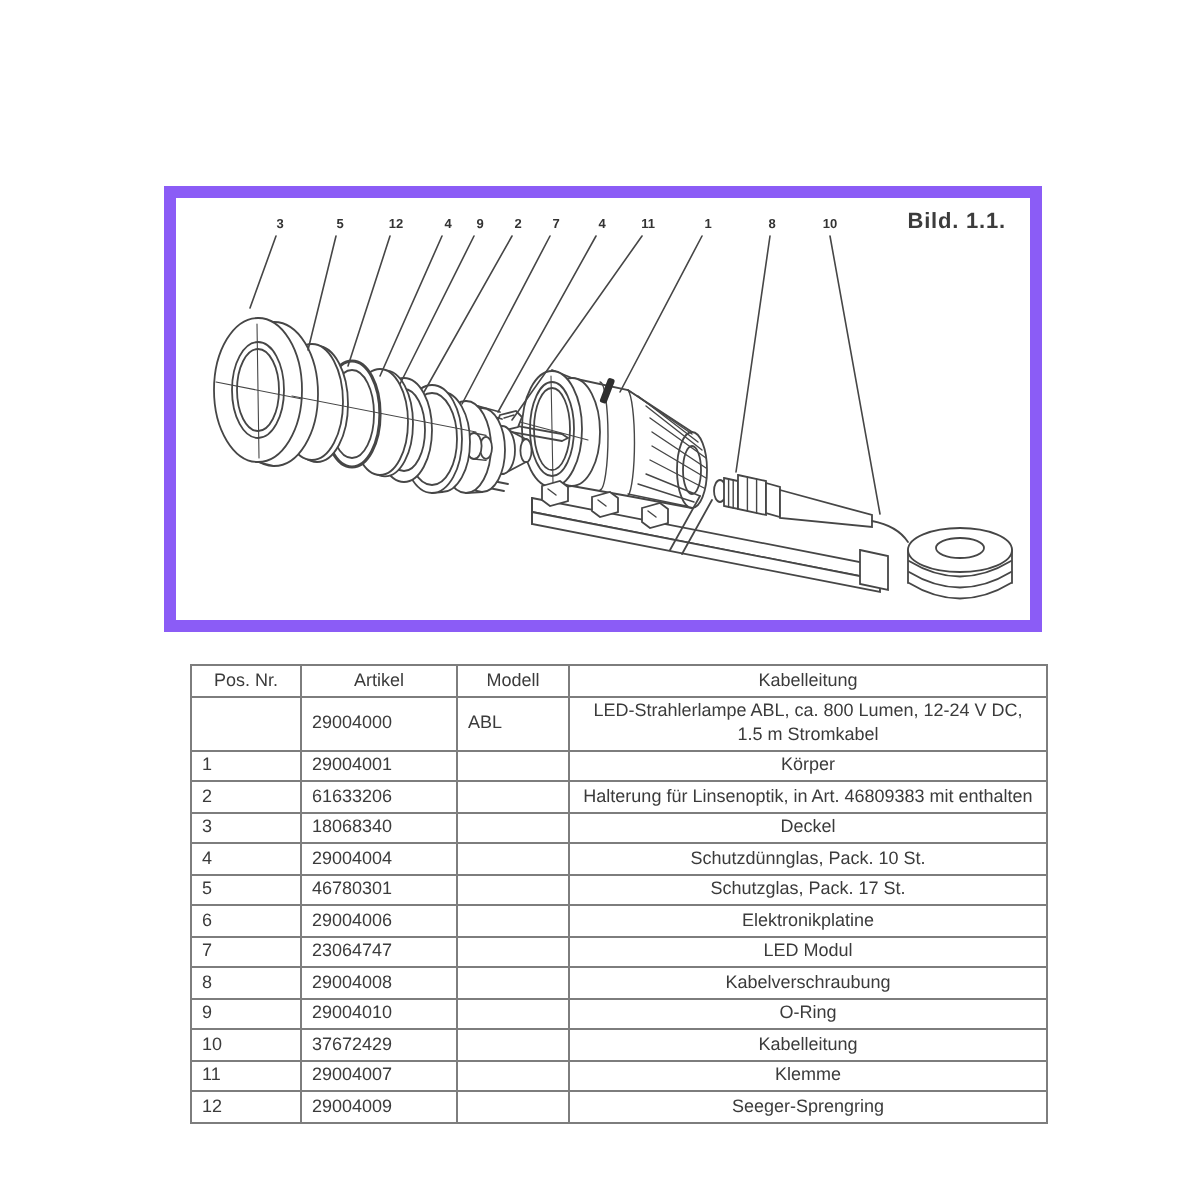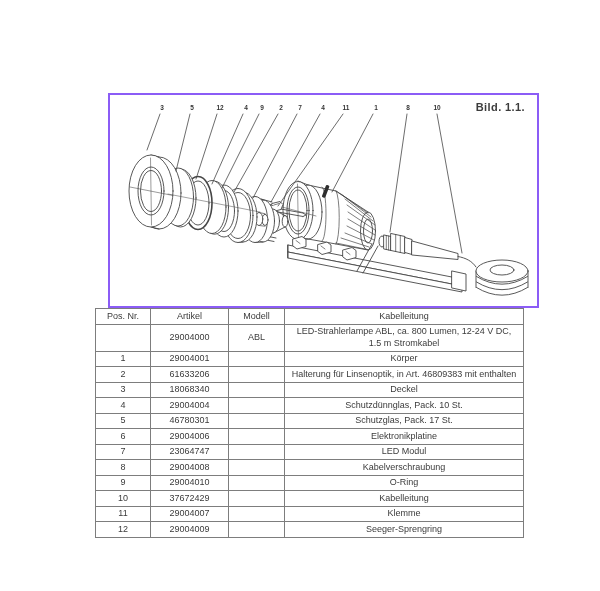--- a/index.html
+++ b/index.html
@@ -1,40 +1,40 @@
 <!DOCTYPE html>
 <html><head>
 <meta charset="utf-8">
 <style>
   html,body{margin:0;padding:0;}
   body{
     width:600px;height:591px;position:relative;background:#ffffff;
     font-family:"Liberation Sans",sans-serif;color:#3b3b3b;
   }
   .figure-box{
-    position:absolute;left:108px;top:93px;width:427px;height:211px;
-    border:2px solid #8b5cf6;background:#fff;
+    position:absolute;left:82px;top:93px;width:427px;height:211px;
+    border:6px solid #8b5cf6;background:#fff;
   }
   .figure-caption{
     position:absolute;top:6px;right:12px;
     font-size:11px;font-weight:bold;color:#3c3c3c;letter-spacing:.4px;
   }
   .drawing{position:absolute;left:0;top:0;}
   table.parts{
-    position:absolute;left:95px;top:308px;width:428px;
+    position:absolute;left:95px;top:332px;width:428px;
     border-collapse:collapse;table-layout:fixed;
     font-size:9px;color:#3b3b3b;background:#fff;
   }
   table.parts th, table.parts td{
     border:1px solid #7d7d7d;
     padding:1.5px 5px;line-height:11.5px;vertical-align:middle;
     overflow:hidden;
   }
   table.parts th{font-weight:normal;text-align:center;}
-  .c-pos,.c-art,.c-mod{text-align:center;}
+  .c-pos,.c-art,.c-mod{text-align:left;}
   .c-bes{text-align:center;}
   svg text.callout{font-family:"Liberation Sans",sans-serif;font-size:6.5px;font-weight:bold;fill:#333;}
 </style>
 </head>
 <body>
 
 <div class="figure-box">
   <svg class="drawing" width="427" height="211" viewBox="0 0 427 211">
     <g stroke="#464646" stroke-width="0.9" fill="none" stroke-linecap="round">
 

